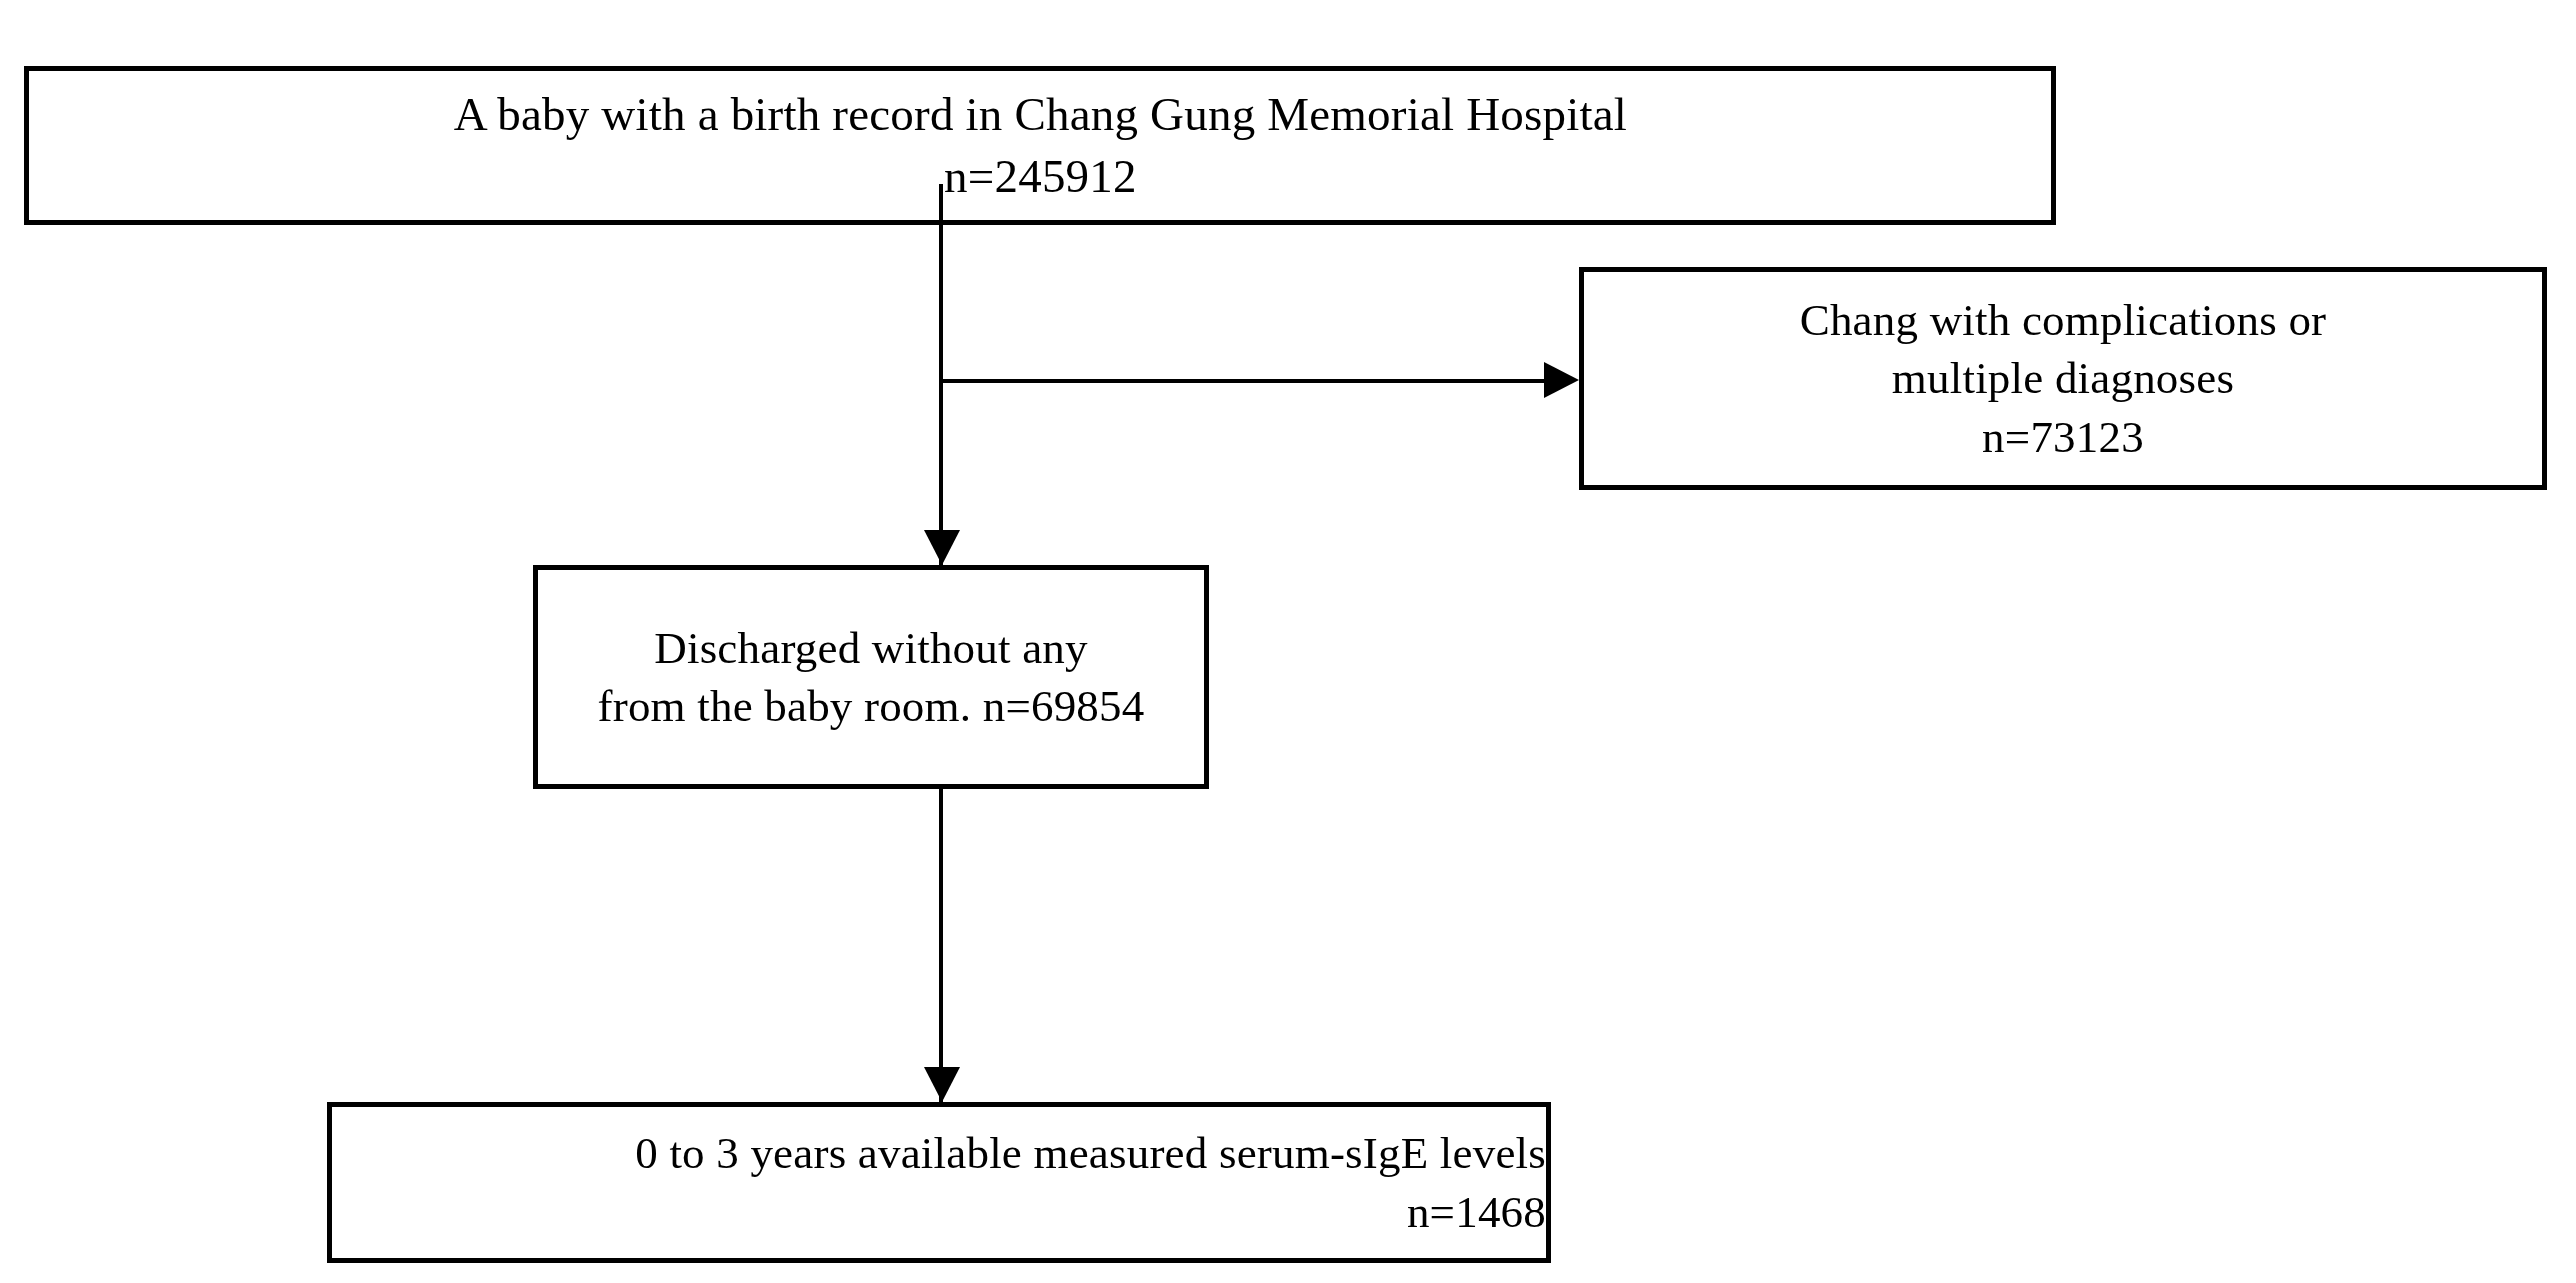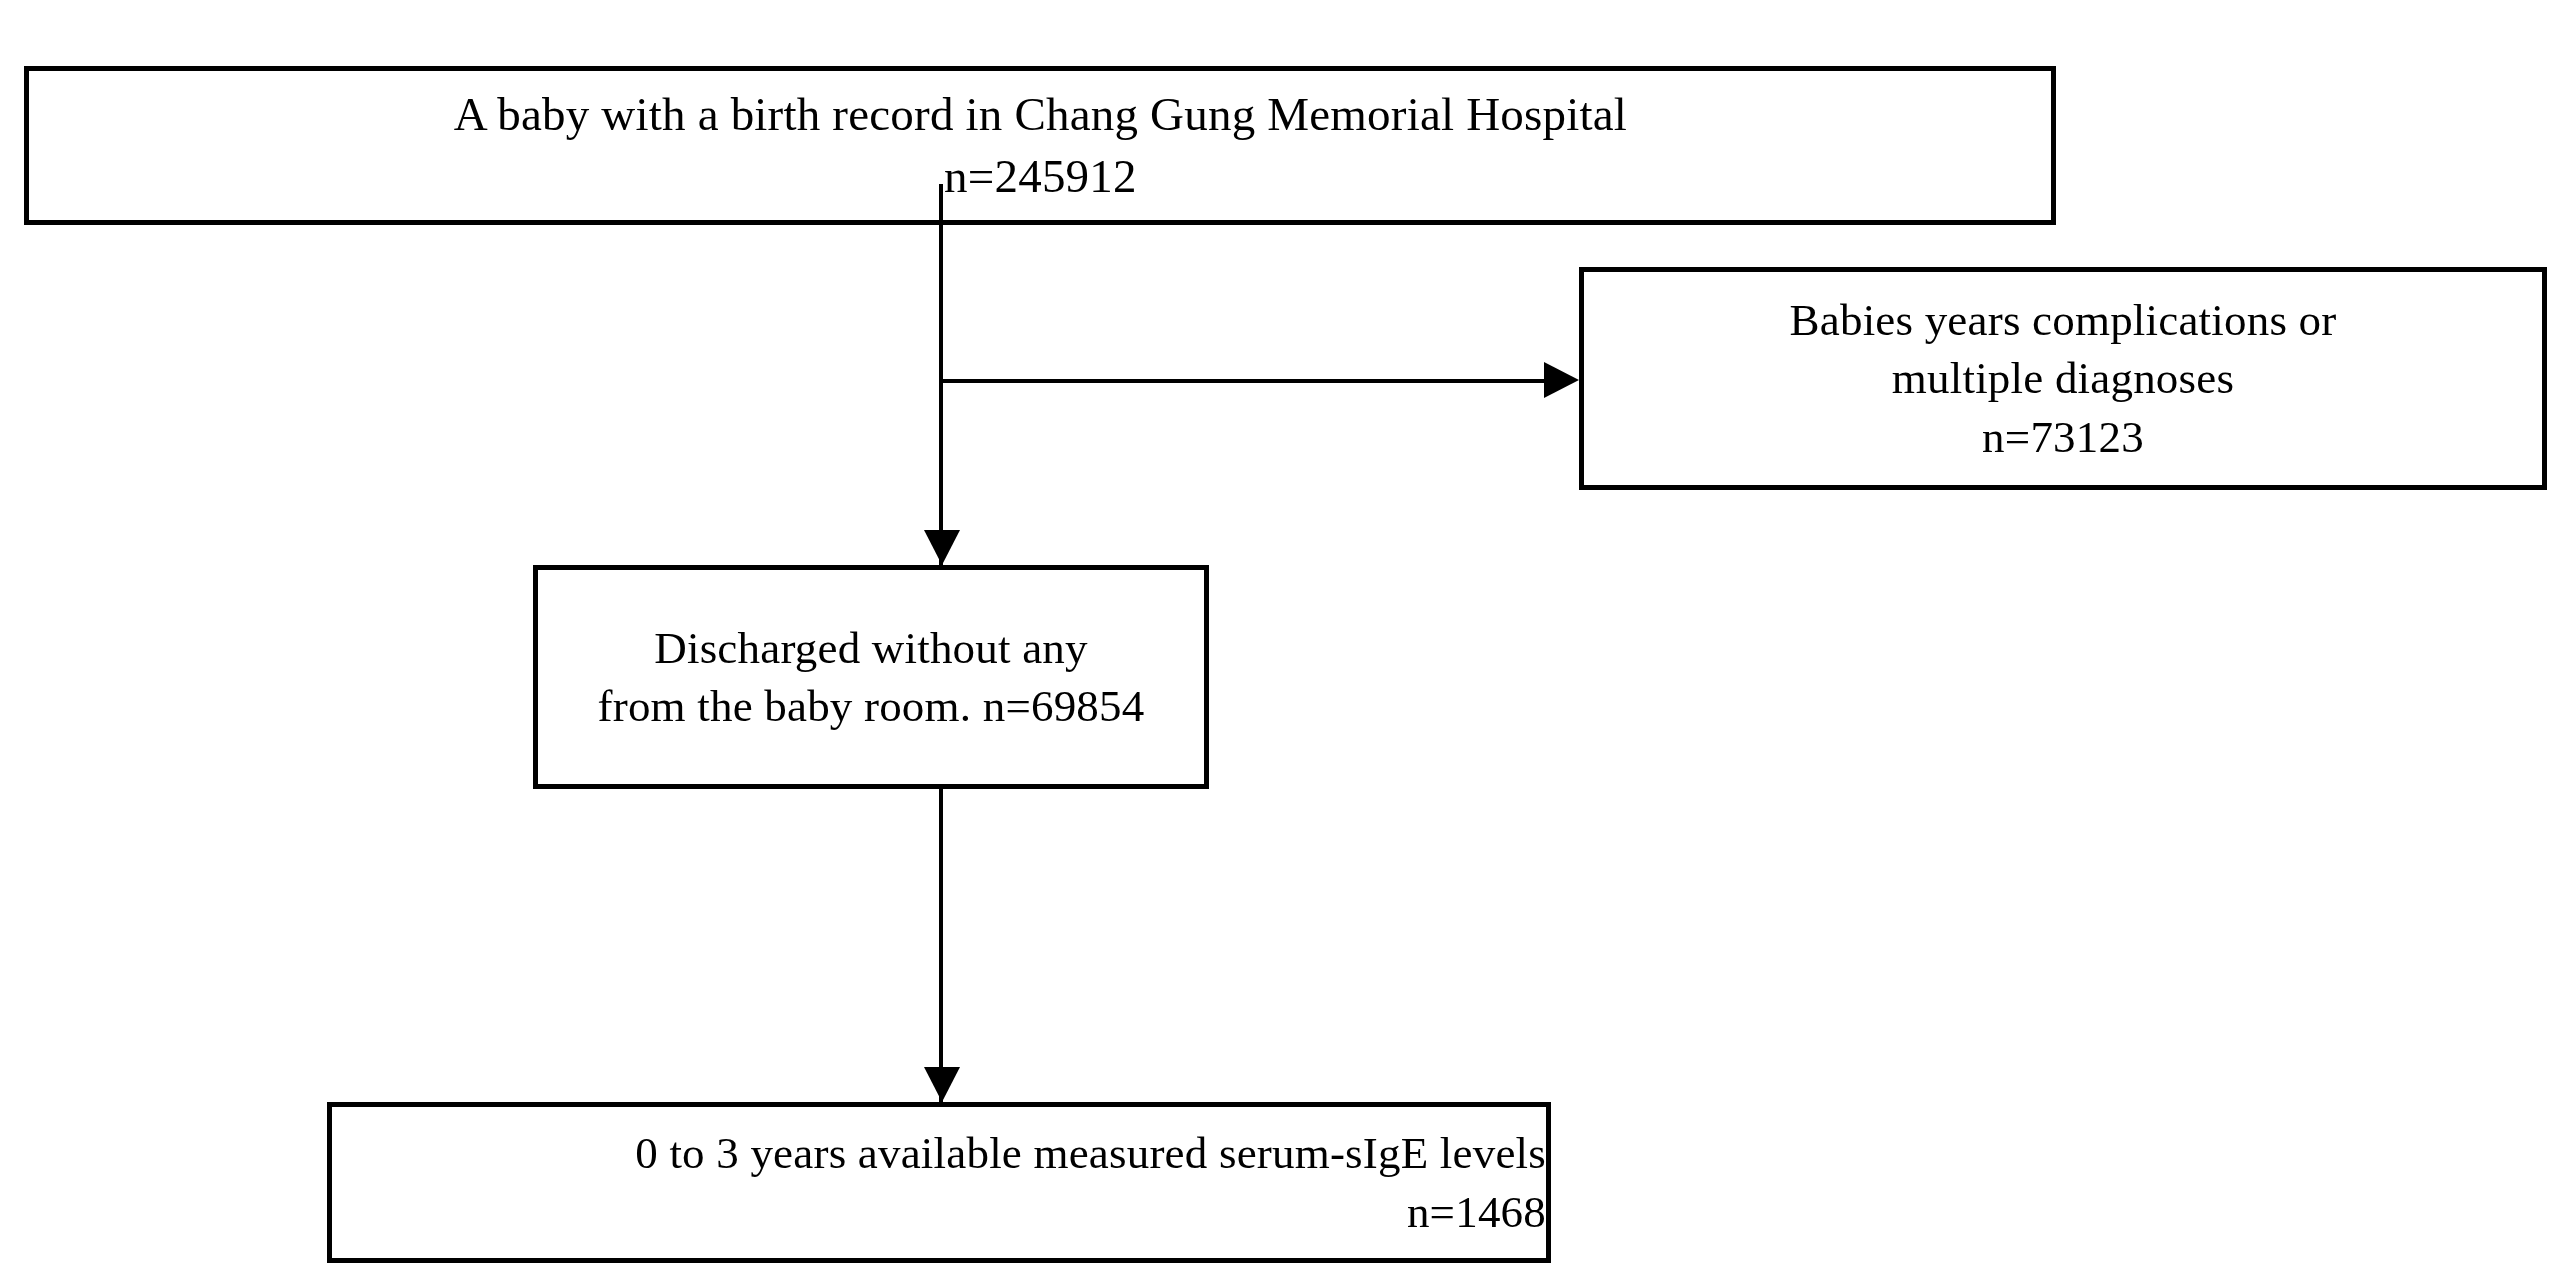--- a/index.html
+++ b/index.html
@@ -90,21 +90,21 @@
 <body>
 
 <div id="canvas">
 
   <div class="flow-box" id="box-source">
     <span class="line">A baby with a birth record in Chang Gung Memorial Hospital</span>
     <span class="line">n=245912</span>
   </div>
 
   <div class="flow-box" id="box-excluded">
-    <span class="line">Babies years complications or</span>
+    <span class="line">Chang with complications or</span>
     <span class="line">multiple diagnoses</span>
     <span class="line">n=73123</span>
   </div>
 
   <div class="flow-box" id="box-included">
     <span class="line">Discharged without any</span>
     <span class="line">from the baby room. n=69854</span>
   </div>
 
   <div class="flow-box" id="box-final">

